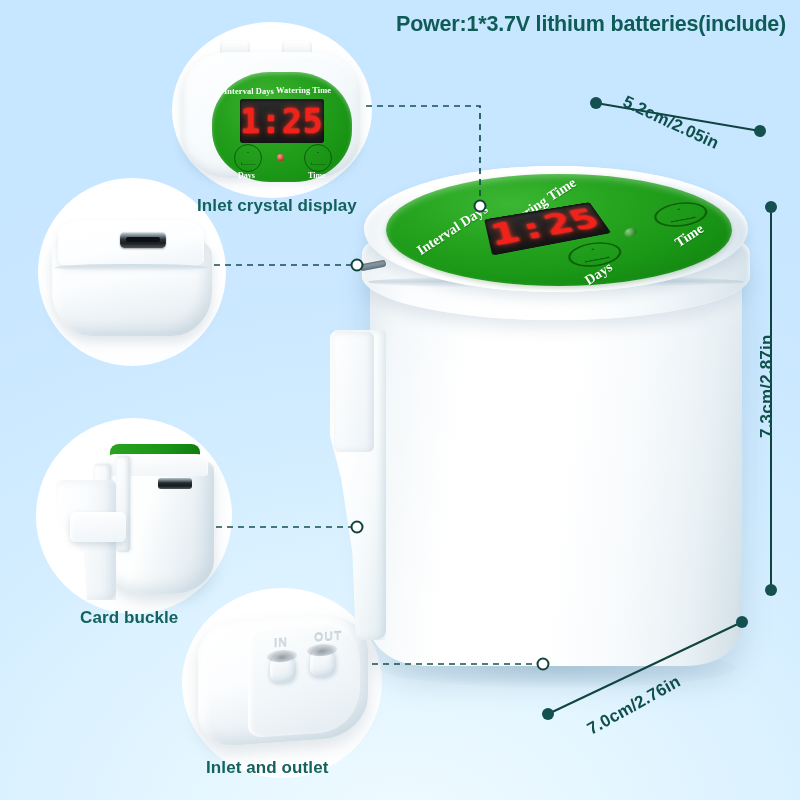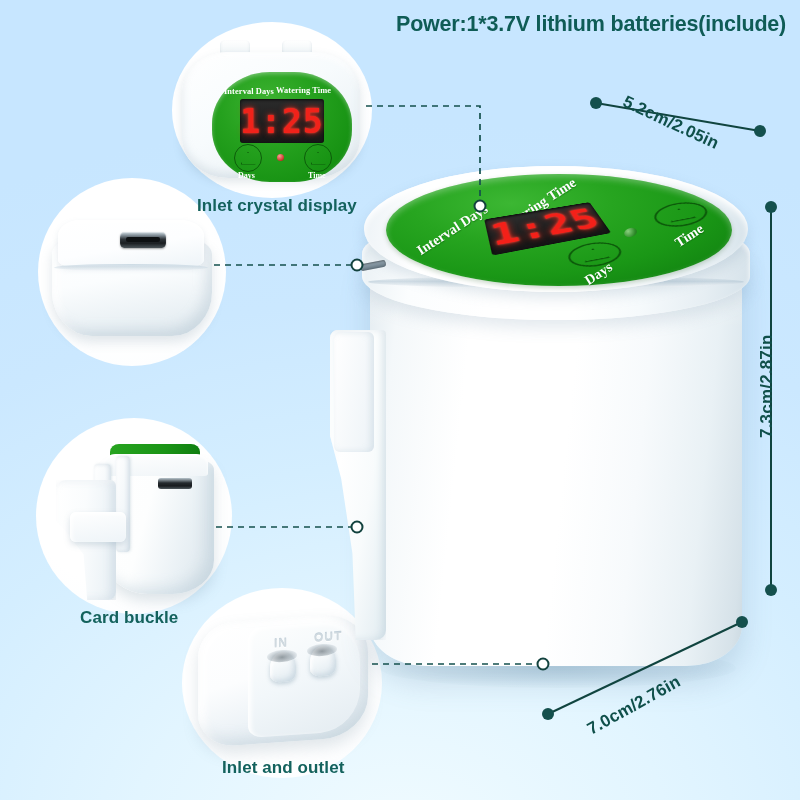--- a/index.html
+++ b/index.html
@@ -24,21 +24,21 @@
   }
 
   
   .caption{
     font-size:17px;font-weight:bold;color:#14625d;
     white-space:nowrap;letter-spacing:.1px;
   }
   #cap-lcd{left:197px;top:196px;}
   #cap-charge{left:60px;top:356px;}
   #cap-buckle{left:72px;top:608px;margin-left:8px;}
-  #cap-inlet{left:222px;top:758px;}
+  #cap-inlet{left:206px;top:758px;}
 
   
   .disc{border-radius:50%;background:
      radial-gradient(circle at 45% 40%, #ffffff 0%, #ffffff 58%, #fdfeff 76%, rgba(255,255,255,.55) 90%, rgba(255,255,255,0) 100%);}
   #disc-lcd{left:172px;top:22px;width:200px;height:176px;border-radius:50%;}
   #disc-charge{left:38px;top:178px;width:188px;height:188px;}
   #disc-buckle{left:36px;top:418px;width:196px;height:196px;}
   #disc-inlet{left:182px;top:588px;width:200px;height:190px;}
 
   

